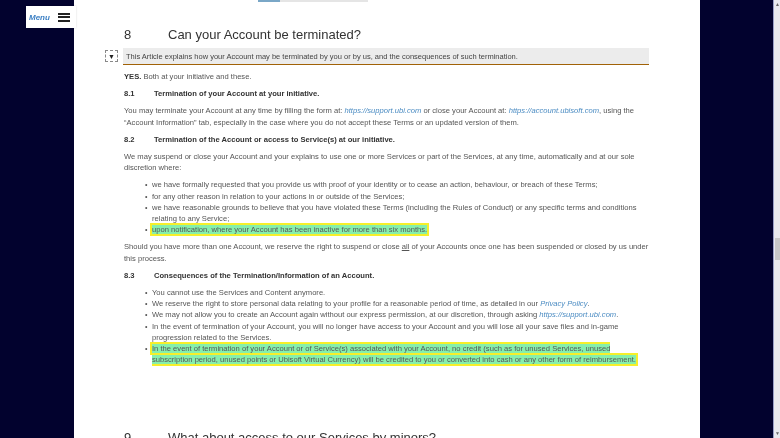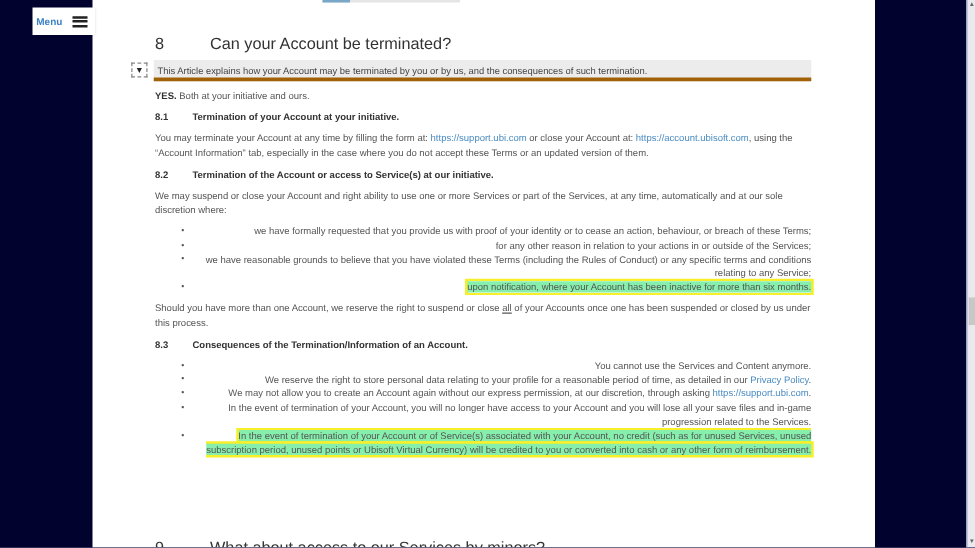--- a/index.html
+++ b/index.html
@@ -6,38 +6,38 @@
   html, body { width: 780px; height: 438px; overflow: hidden; background: #02022e; }
   body { position: relative; font-family: "Liberation Sans", sans-serif; color: #555; }
   .left-band { position: absolute; left: 0; top: 0; width: 74px; height: 438px; background: #02022e; }
   .right-band { position: absolute; left: 700px; top: 0; width: 73px; height: 438px; background: #02022e; }
   .scrollbar { position: absolute; left: 773px; top: 0; width: 7px; height: 438px; background: #e9e9ee; border-left: 1px solid #9aa0c8; }
   .scroll-thumb { position: absolute; left: 1px; top: 238px; width: 5px; height: 22px; background: #c8c8c8; }
   .scroll-arrow-up { position: absolute; left: 1px; top: 1px; font-size: 5px; color: #666; }
   .scroll-arrow-down { position: absolute; left: 1px; top: 430px; font-size: 5px; color: #666; }
   .page { position: absolute; left: 74px; top: 0; width: 626px; height: 438px; background: #fff; overflow: hidden; }
   .menu-btn { position: absolute; left: 26px; top: 6px; width: 50px; height: 22px; background: #fff; display: flex; align-items: center; padding-left: 3px; box-shadow: 0 0 2px rgba(0,0,0,0.15); }
-  .menu-label { font-size: 8px; font-weight: bold; color: #3b7fc4; }
+  .menu-label { font-size: 8px; font-weight: bold; color: #3b7fc4; font-style: italic; }
   .hamburger { margin-left: 8px; width: 12px; height: 9px; display: flex; flex-direction: column; justify-content: space-between; }
   .hamburger span { display: block; height: 2px; background: #222; }
   .topbar-stub { position: absolute; left: 184px; top: 0; width: 110px; height: 2px; background: #e5e5e5; }
   .topbar-stub .acc { position: absolute; left: 0; top: 0; width: 22px; height: 2px; background: #7aa7c7; }
   .sec-title { position: absolute; left: 50px; top: 27px; font-size: 13px; color: #333; display: flex; }
   .sec-num { width: 44px; }
   .sec-heading { }
   .toggle { position: absolute; left: 31px; top: 50px; width: 13px; height: 12px; border: 1px dashed #888; display: flex; align-items: center; justify-content: center; font-size: 7px; color: #222; }
-  .summary { position: absolute; left: 49px; top: 48px; width: 526px; height: 17px; background: #ececec; border-bottom: 3px solid #a16207; font-size: 7.5px; color: #444; padding: 4px 0 0 3px; }
+  .summary { position: absolute; left: 49px; top: 48px; width: 526px; height: 17px; background: #ececec; border-bottom: 1px solid #a16207; font-size: 7.5px; color: #444; padding: 4px 0 0 3px; }
   .content { position: absolute; left: 50px; top: 71px; width: 525px; font-size: 7.6px; line-height: 11.2px; color: #555; }
   .content p { margin-bottom: 6px; }
   .content b { color: #333; text-align: right; }
   .sub { display: flex; font-weight: bold; color: #333; margin-bottom: 6px; }
   .sub .n { width: 30px; }
-  a { color: #4a8bc2; text-decoration: none; }
+  a { color: #4a8bc2; text-decoration: none; font-style: italic; }
   ul { list-style: none; margin: 0 0 6px 0; padding-left: 22px; }
-  li { position: relative; padding-left: 6px; text-align: right; }
+  li { position: relative; padding-left: 6px; }
   li::before { content: "•"; position: absolute; left: -1px; top: 0; color: #555; font-size: 7px; }
   .hl { background: #86efac; box-shadow: 0 0 0 2px #f6ef2a; }
   .next-title { position: absolute; left: 50px; top: 430px; font-size: 13px; color: #333; display: flex; }
   .next-title .n { width: 44px; }
 </style>
 </head>
 <body>
 
 <div class="left-band"></div>
 <div class="right-band"></div>
@@ -56,35 +56,35 @@
     <span class="sec-num">8</span>
     <span class="sec-heading">Can your Account be terminated?</span>
   </div>
 
   <div class="toggle">
     <span>▼</span>
   </div>
   <div class="summary">This Article explains how your Account may be terminated by you or by us, and the consequences of such termination.</div>
 
   <div class="content">
-    <p><b>YES.</b><span> Both at your initiative and ours.</span></p>
+    <p><b>YES.</b><span> Both at your initiative and these.</span></p>
 
     <div class="sub">
       <span class="n">8.1</span>
       <span>Termination of your Account at your initiative</span>
         <span>.</span>
     </div>
     <p><span>You may terminate your Account at any time by filling the form at: </span><a>https://support.ubi.com</a><span> or close your Account at: </span><a>https://account.ubisoft.com</a><span>, using the “Account Information” tab, especially in the case where you do not accept these Terms or an updated version of them.</span></p>
 
     <div class="sub">
       <span class="n">8.2</span>
       <span>Termination of the Account or access to Service(s) at our initiative</span>
         <span>.</span>
     </div>
-    <p>We may suspend or close your Account and right ability to use one or more Services or part of the Services, at any time, automatically and at our sole discretion where:</p>
+    <p>We may suspend or close your Account and your explains to use one or more Services or part of the Services, at any time, automatically and at our sole discretion where:</p>
     <ul>
       <li>we have formally requested that you provide us with proof of your identity or to cease an action, behaviour, or breach of these Terms;</li>
       <li>for any other reason in relation to your actions in or outside of the Services;</li>
       <li>we have reasonable grounds to believe that you have violated these Terms (including the Rules of Conduct) or any specific terms and conditions relating to any Service;</li>
       <li><span class="hl">upon notification, where your Account has been inactive for more than six months.</span></li>
     </ul>
     <p><span>Should you have more than one Account, we reserve the right to suspend or close </span><u>all</u><span> of your Accounts once one has been suspended or closed by us under this process.</span></p>
 
     <div class="sub">
       <span class="n">8.3</span>

